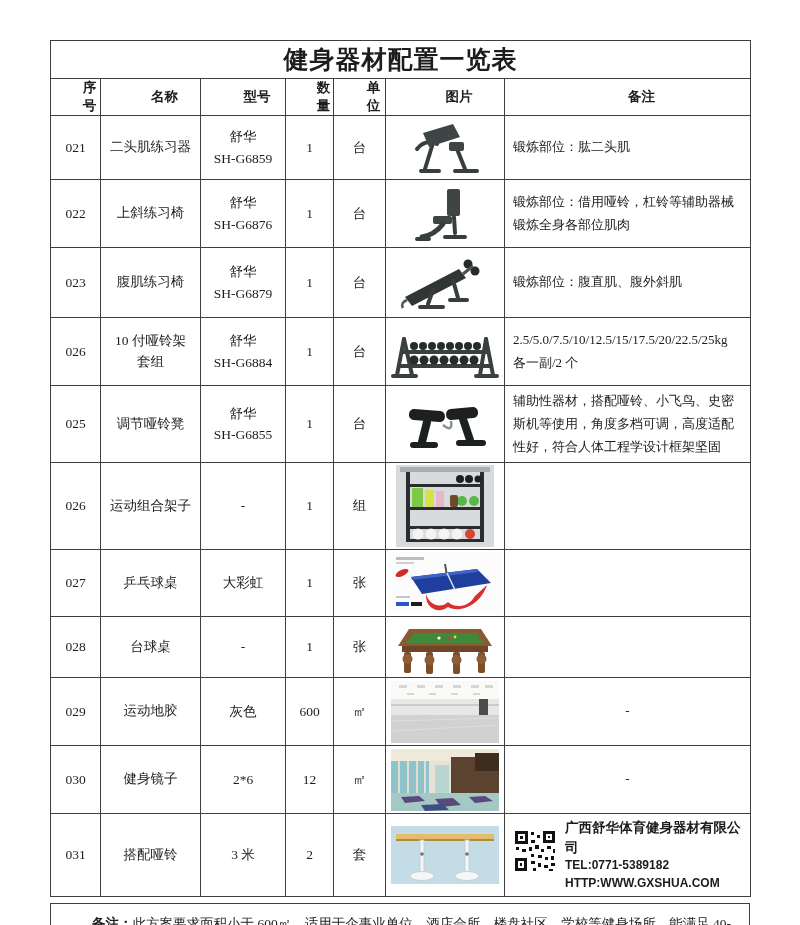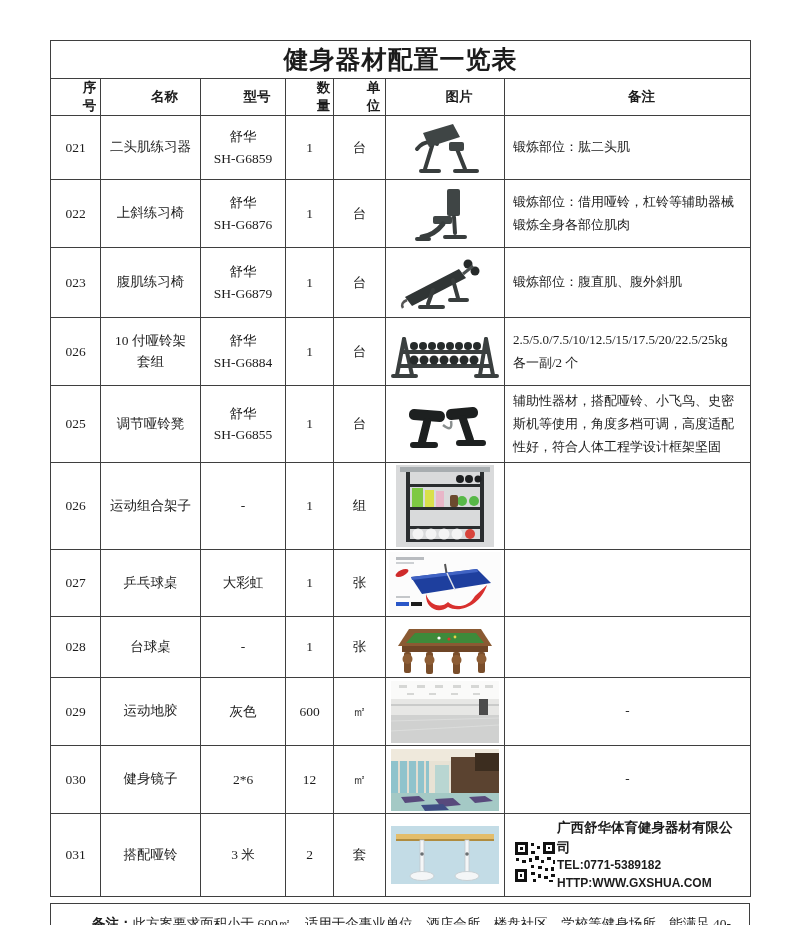--- a/index.html
+++ b/index.html
@@ -18,21 +18,21 @@
   td.c-name { padding:2px 9px; word-break:break-all; line-height:1.55; }
   td.c-model { white-space:pre-line; line-height:1.6; padding:2px 4px; }
   td.c-img { padding:2px 0; }
   td.c-img .imgwrap { display:flex; align-items:center; justify-content:center; }
   td.c-remark { text-align:left; padding:4px 8px; font-size:13px; line-height:1.75; word-break:break-all; }
   td.c-remark.center { text-align:center; }
   tr.r1 td{height:64px;} tr.r2 td{height:68px;} tr.r3 td{height:70px;}
   tr.r4 td{height:68px;} tr.r5 td{height:75px;} tr.r6 td{height:87px;}
   tr.r7 td{height:66px;} tr.r8 td{height:59px;} tr.r9 td{height:68px;}
   tr.r10 td{height:68px;} tr.r11 td{height:64px;}
-  .company { display:flex; align-items:flex-end; }
+  .company { display:flex; align-items:center; gap:8px; }
   .company .lines { display:flex; flex-direction:column; line-height:1.45; }
   .company .cname { font-family:"Liberation Sans","DejaVu Sans",sans-serif; font-weight:bold; font-size:13.5px; }
   .company .cline { font-family:"Liberation Sans","DejaVu Sans",sans-serif; font-weight:bold; font-size:12px; }
   .note-box { margin-top:6px; border:1px solid #3f3f3f; width:700px; min-height:58px; padding:8px 14px 10px 14px; font-size:13.5px; line-height:1.8; text-indent:27px; word-break:break-all; }
   .note-box b { font-weight:bold; }
 </style>
 </head>
 <body>
 
 <div class="sheet">

